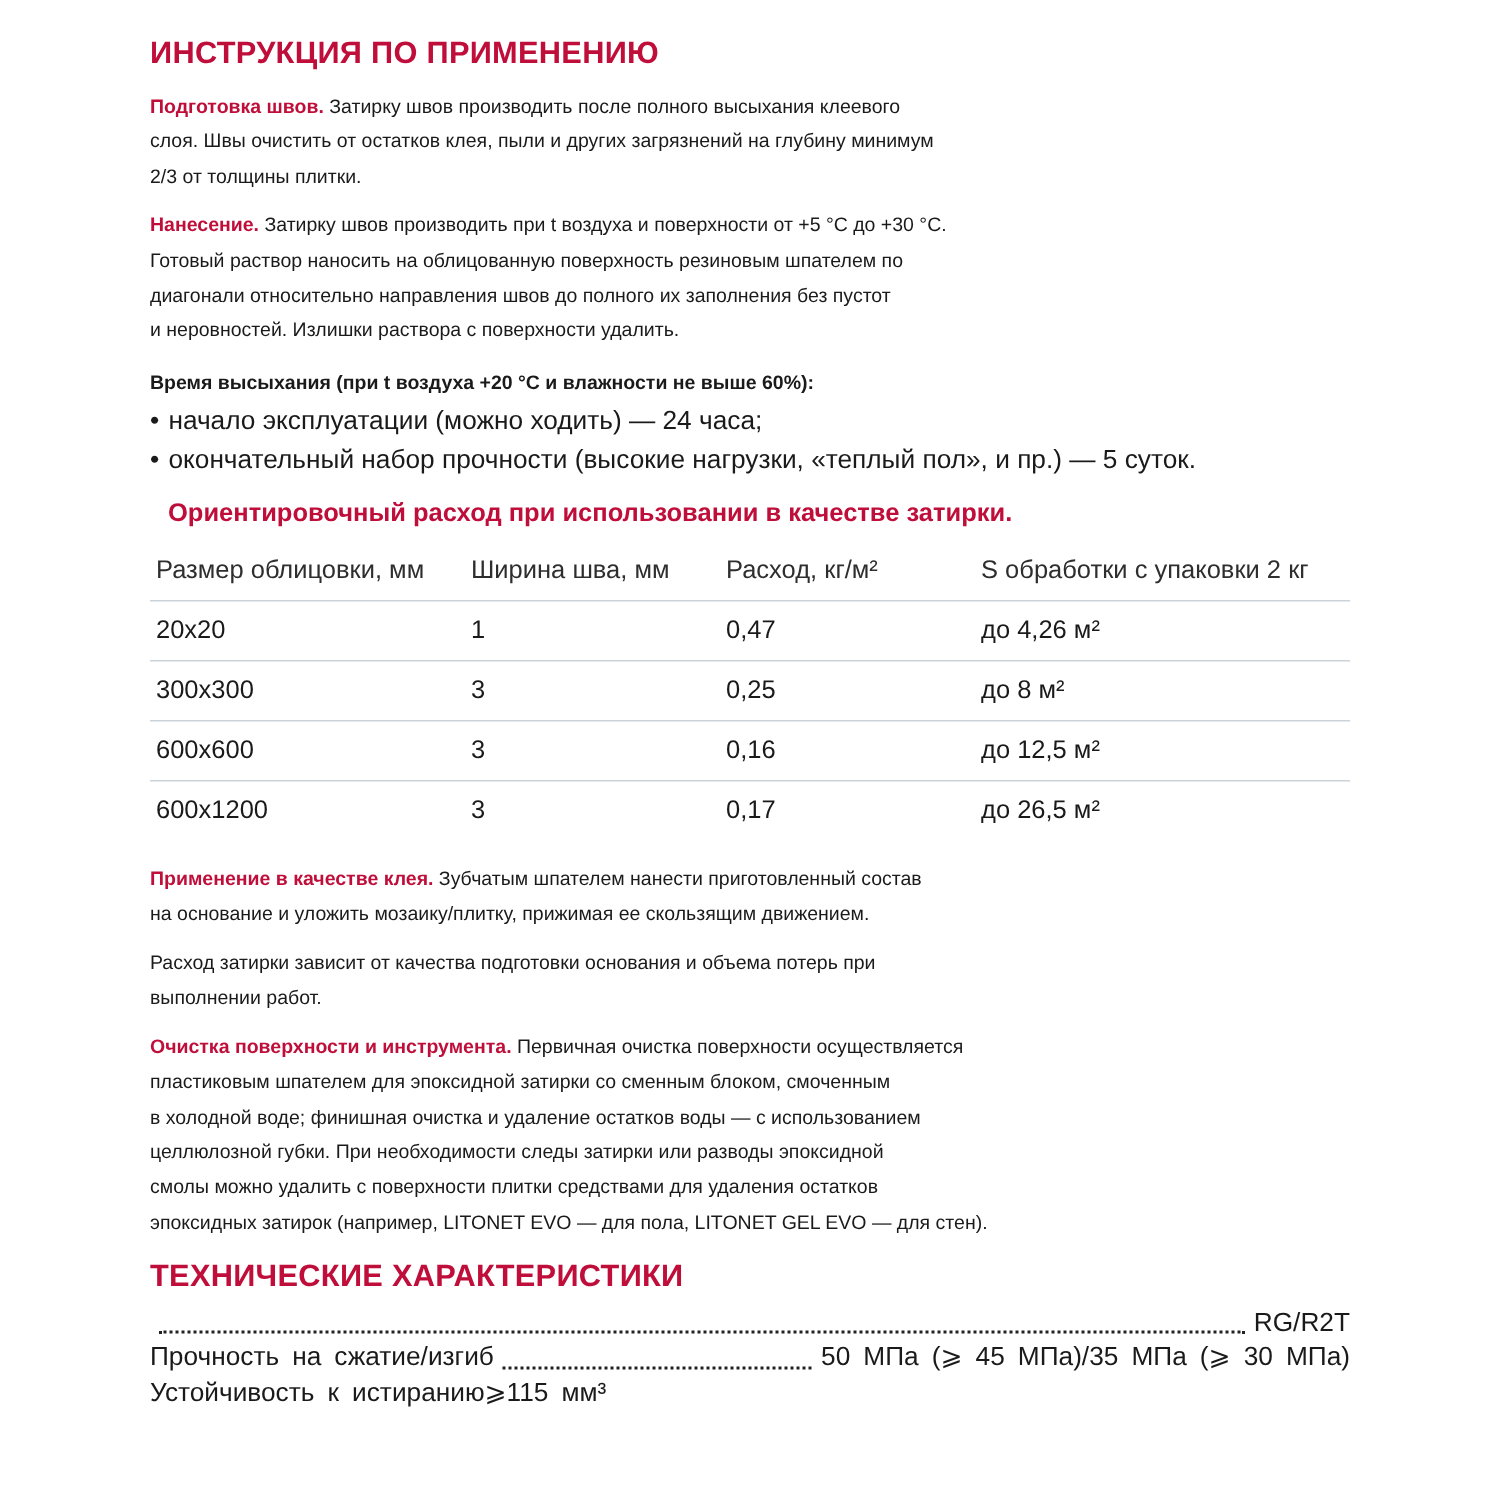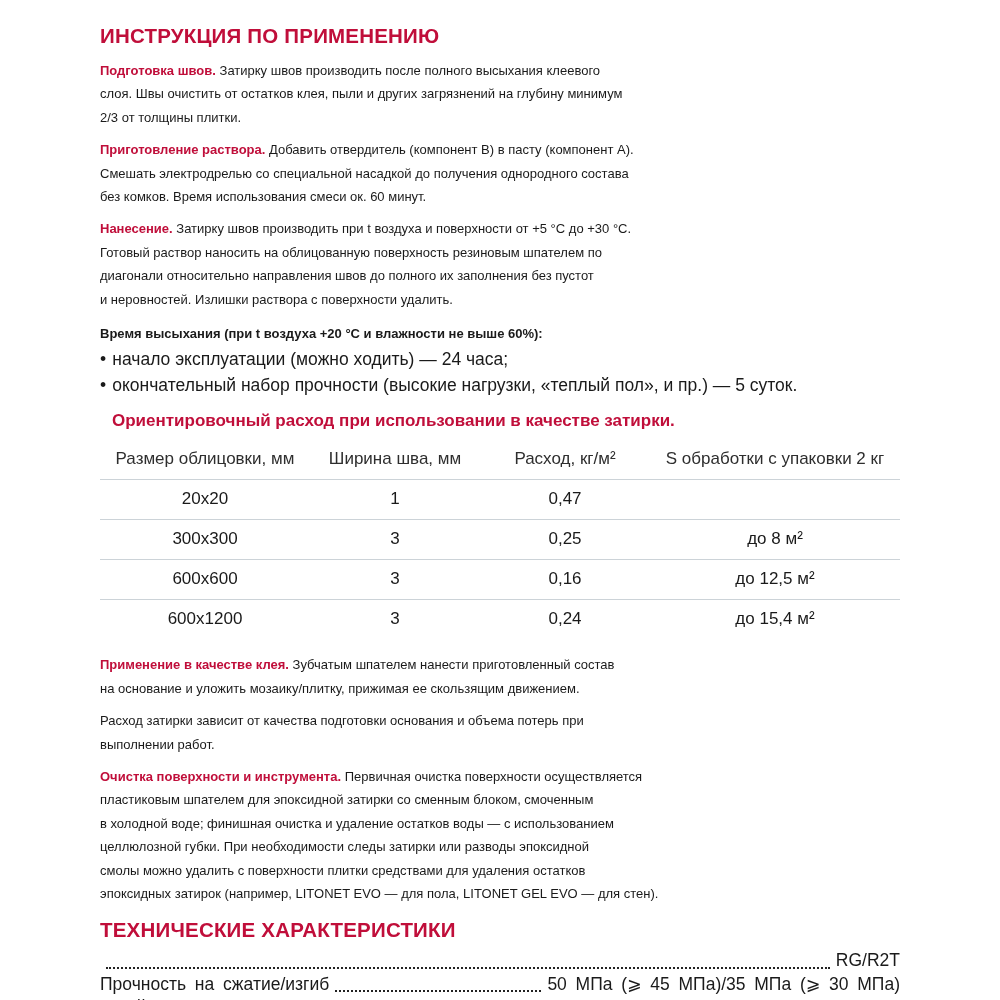--- a/index.html
+++ b/index.html
@@ -54,21 +54,20 @@
     margin: 13px 0 12px 12px;
   }
 
   .table { width: 100%; margin-bottom: 14px; }
   .t-row {
     display: grid;
     grid-template-columns: 26.25% 21.25% 21.25% 31.25%;
     align-items: center;
   }
   .t-cell {
-    text-align: center;
     font-size: 17px;
     padding: 9px 4px 10px 4px;
   }
   .t-head .t-cell { color: #2e2e2e; padding-top: 6px; }
   .t-sep { border-bottom: 1.5px solid var(--table-line); }
 
   .note { margin-top: 2px; }
 
   .tech-title {
     margin-top: 13px;
@@ -94,23 +93,20 @@
 <body>
 
 <div class="content">
 
   <div class="red-title">ИНСТРУКЦИЯ ПО ПРИМЕНЕНИЮ</div>
 
   <p class="para"><span class="lead">Подготовка швов.</span><span>Затирку швов производить после полного высыхания клеевого
 слоя. Швы очистить от остатков клея, пыли и других загрязнений на глубину минимум
 2/3 от толщины плитки.</span></p>
 
-  <p class="para"><span class="lead">Приготовление раствора.</span><span>Добавить отвердитель (компонент В) в пасту (компонент А).
-Смешать электродрелью со специальной насадкой до получения однородного состава
-без комков. Время использования смеси ок. 60 минут.</span></p>
 
   <p class="para"><span class="lead">Нанесение.</span><span>Затирку швов производить при t воздуха и поверхности от +5 °C до +30 °C.
 Готовый раствор наносить на облицованную поверхность резиновым шпателем по
 диагонали относительно направления швов до полного их заполнения без пустот
 и неровностей. Излишки раствора с поверхности удалить.</span></p>
 
   <div class="black-heading">Время высыхания (при t воздуха +20 °C и влажности не выше 60%):</div>
 
   <div class="bullet-list">
     <div class="bullet-row"><span class="bullet-glyph">•</span><span>начало эксплуатации (можно ходить) — 24 часа;</span></div>
@@ -123,38 +119,39 @@
     <div class="t-row t-head t-sep">
       <div class="t-cell">Размер облицовки, мм</div>
       <div class="t-cell">Ширина шва, мм</div>
       <div class="t-cell">Расход, кг/м²</div>
       <div class="t-cell">S обработки с упаковки 2 кг</div>
     </div>
     <div class="t-row t-sep">
       <div class="t-cell">20x20</div>
       <div class="t-cell">1</div>
       <div class="t-cell">0,47</div>
+      <div class="t-cell">до 4,26 м²</div>
     </div>
     <div class="t-row t-sep">
       <div class="t-cell">300x300</div>
       <div class="t-cell">3</div>
       <div class="t-cell">0,25</div>
       <div class="t-cell">до 8 м²</div>
     </div>
     <div class="t-row t-sep">
       <div class="t-cell">600x600</div>
       <div class="t-cell">3</div>
       <div class="t-cell">0,16</div>
       <div class="t-cell">до 12,5 м²</div>
     </div>
     <div class="t-row">
       <div class="t-cell">600x1200</div>
       <div class="t-cell">3</div>
-      <div class="t-cell">0,24</div>
-      <div class="t-cell">до 15,4 м²</div>
+      <div class="t-cell">0,17</div>
+      <div class="t-cell">до 26,5 м²</div>
     </div>
   </div>
 
   <p class="para"><span class="lead">Применение в качестве клея.</span><span>Зубчатым шпателем нанести приготовленный состав
 на основание и уложить мозаику/плитку, прижимая ее скользящим движением.</span></p>
 
   <p class="para note">Расход затирки зависит от качества подготовки основания и объема потерь при
 выполнении работ.</p>
 
   <p class="para"><span class="lead">Очистка поверхности и инструмента.</span><span>Первичная очистка поверхности осуществляется

